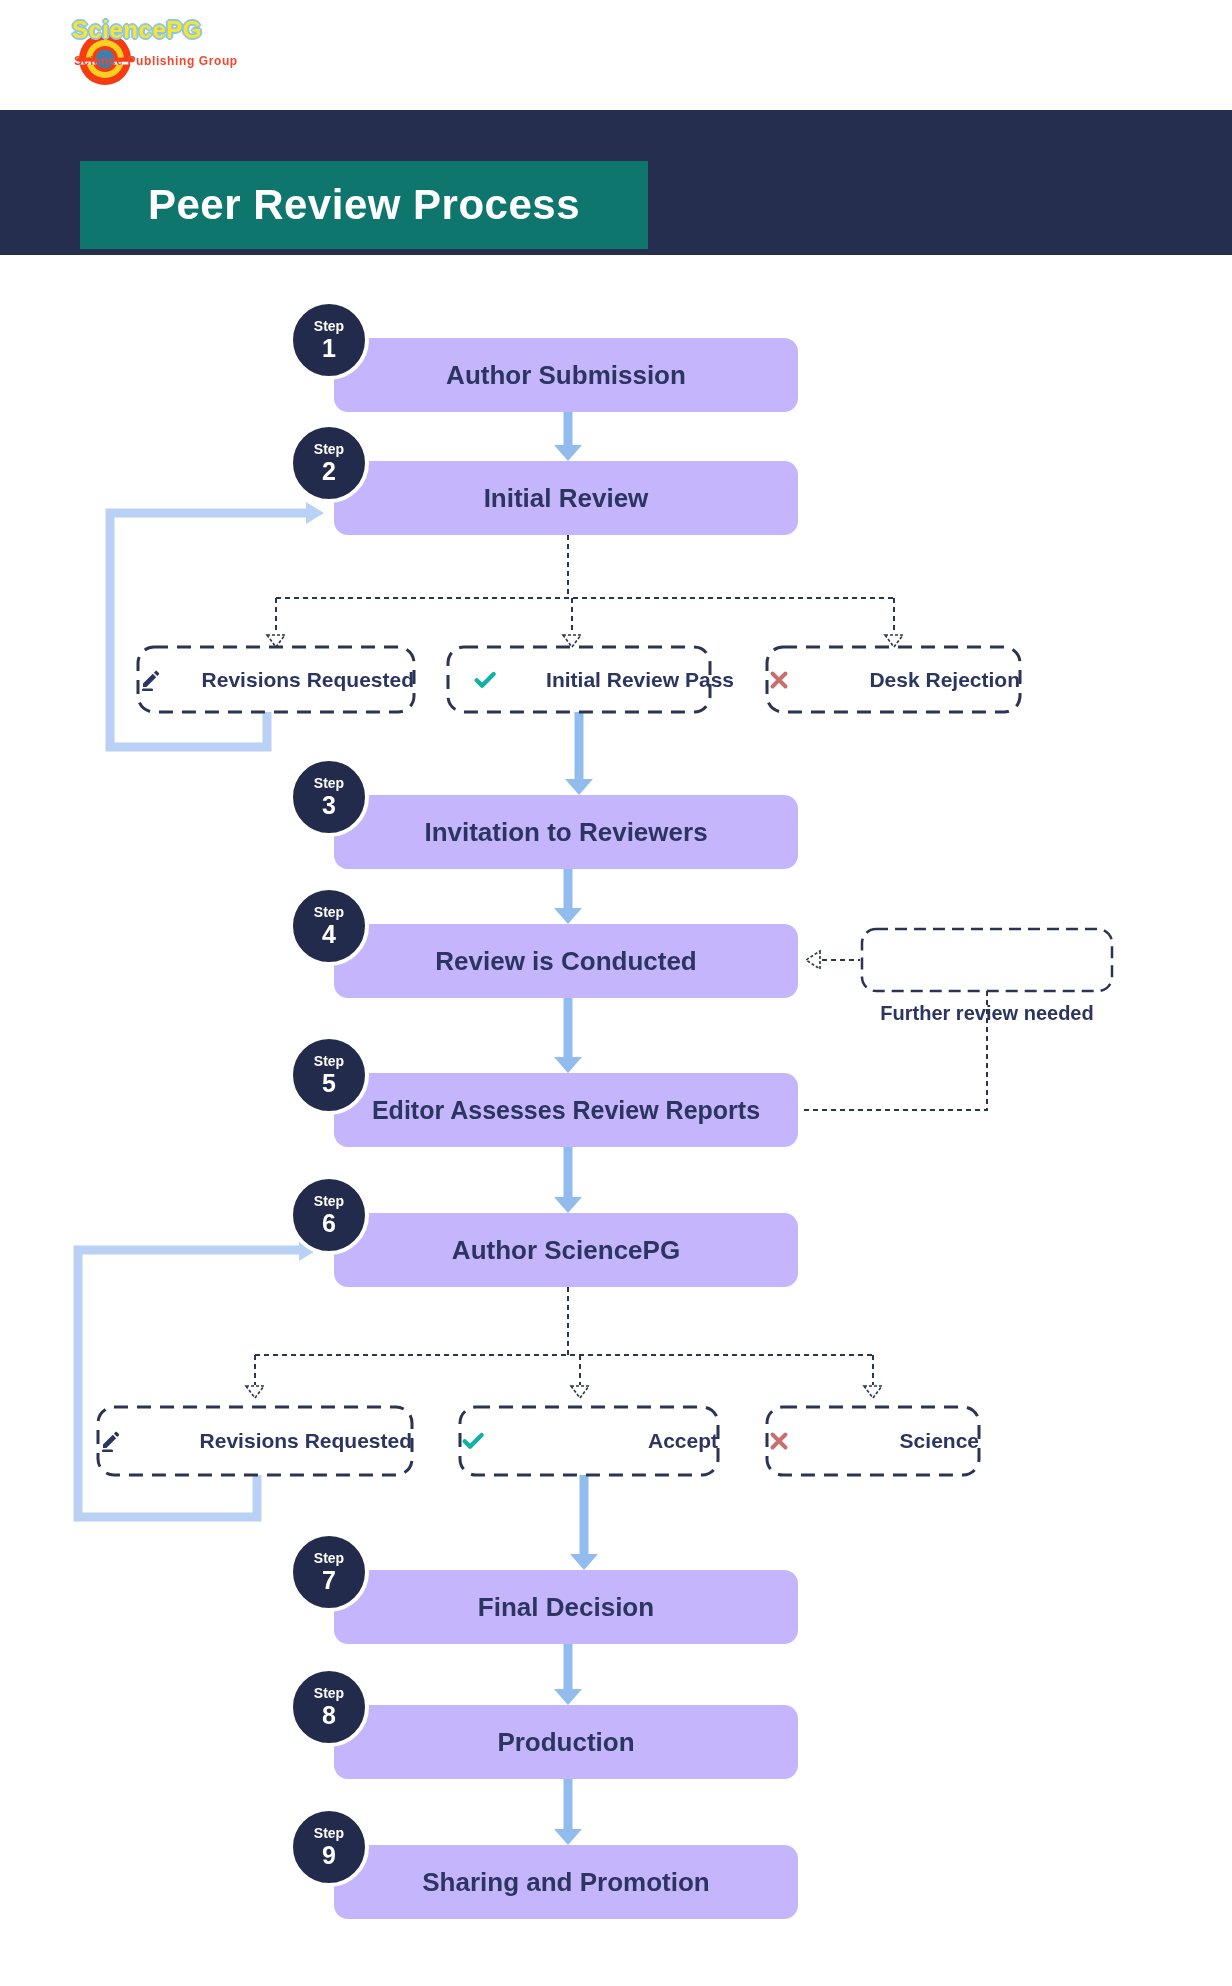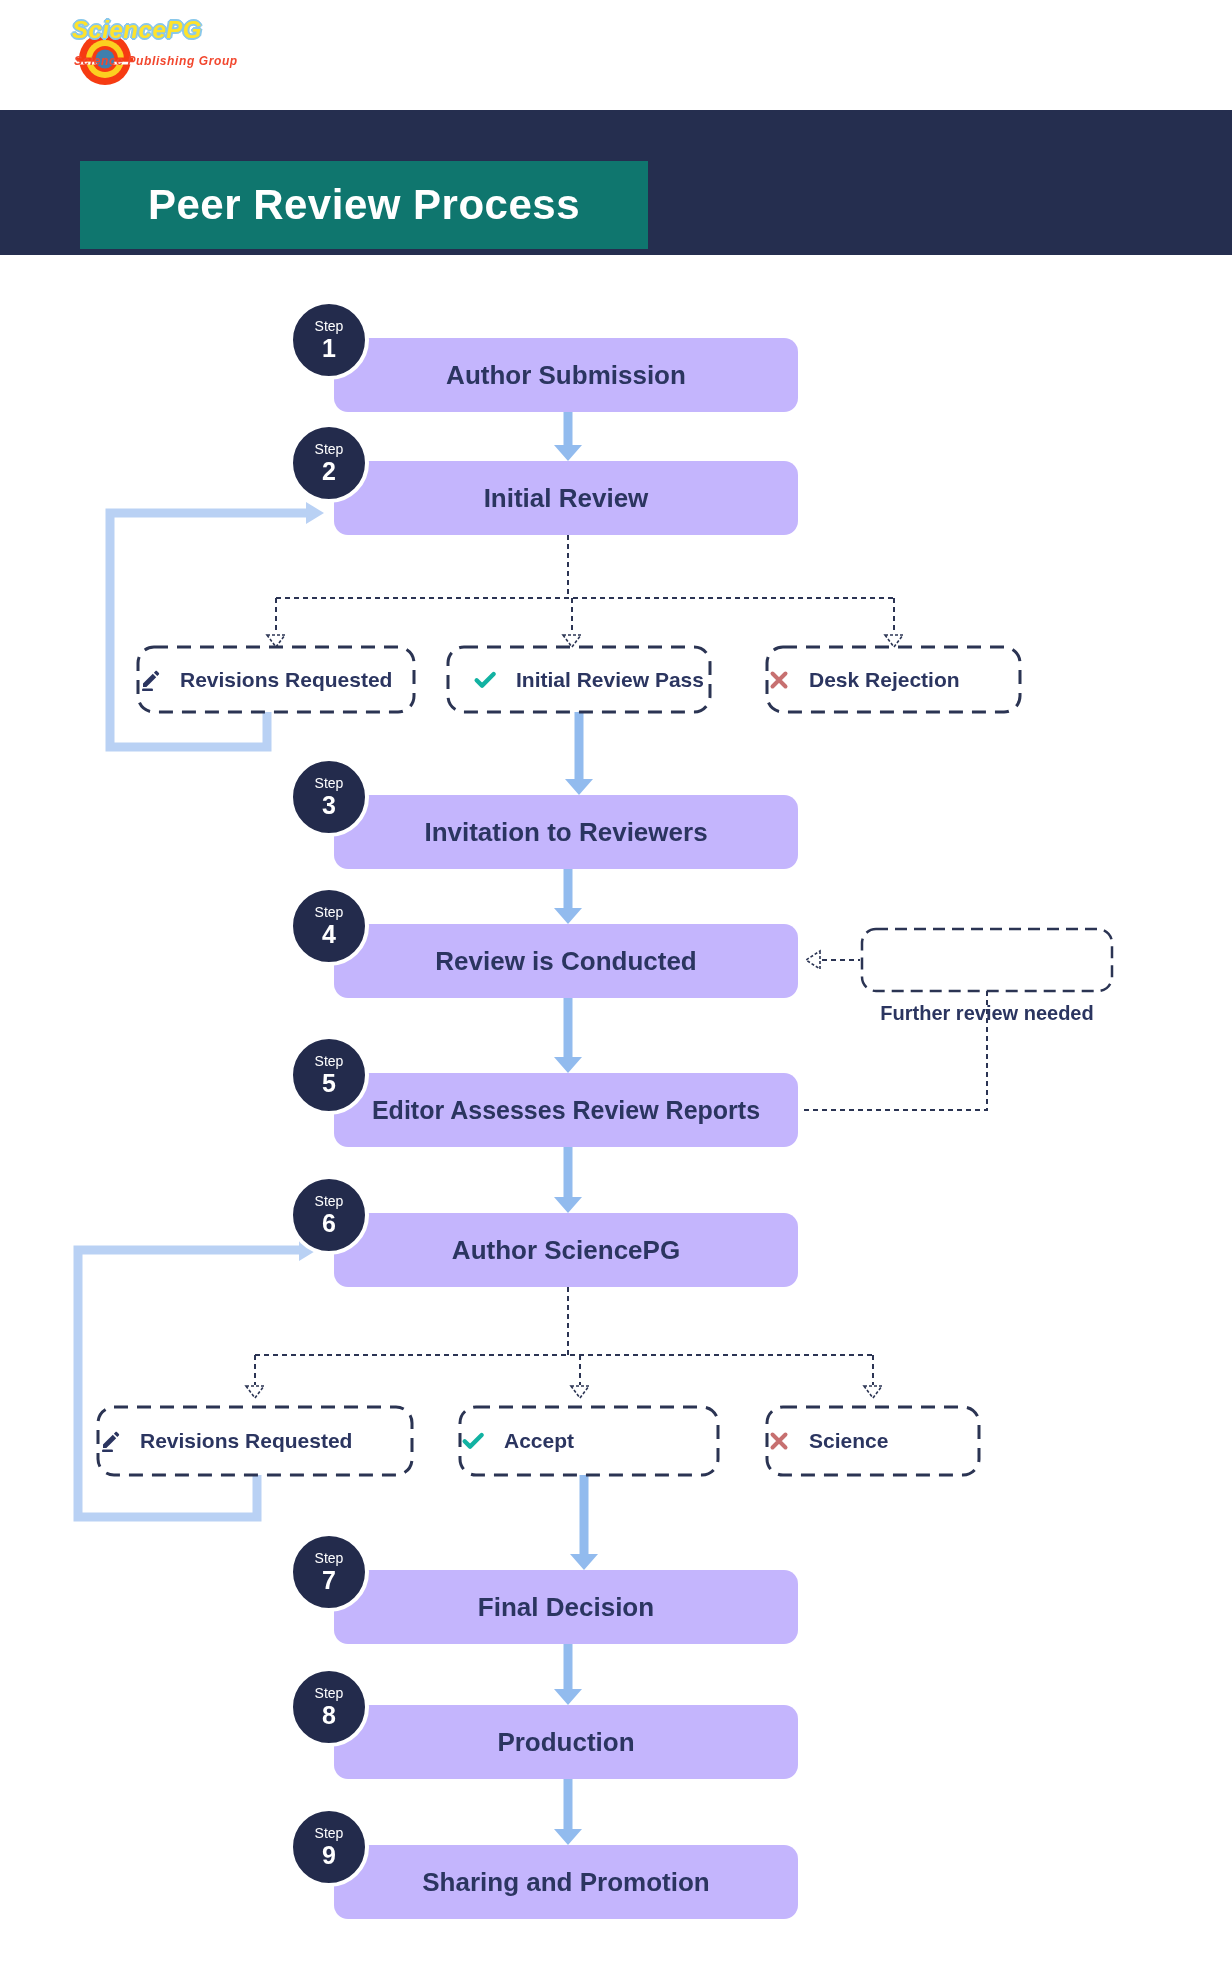--- a/index.html
+++ b/index.html
@@ -1,43 +1,43 @@
 <!DOCTYPE html>
 <html><head>
 <meta charset="utf-8">
 <style>
   html,body{margin:0;padding:0;background:#ffffff;}
   body{font-family:"Liberation Sans", sans-serif;}
   .canvas{position:relative;width:1232px;height:1986px;background:#ffffff;overflow:hidden;}
 
   
-  .topbar{position:absolute;left:0;top:0;width:1232px;height:110px;background:#ffffff;font-style:italic;}
+  .topbar{position:absolute;left:0;top:0;width:1232px;height:110px;background:#ffffff;}
   .navband{position:absolute;left:0;top:110px;width:1232px;height:145px;background:#252e4f;}
   .banner{position:absolute;left:80px;top:161px;width:568px;height:88px;background:#0f766e;
           display:flex;align-items:center;justify-content:center;}
   .banner span{color:#ffffff;font-size:42px;font-weight:bold;letter-spacing:.5px;}
 
   
   .logo{position:absolute;left:70px;top:14px;width:230px;height:86px;}
   .logo-name{position:absolute;left:72px;top:16px;font-size:24px;font-weight:bold;color:#ffe32b;
     text-shadow:-2px 0 #8ac8ea,2px 0 #8ac8ea,0 -2px #8ac8ea,0 2px #8ac8ea,-1px -1px #8ac8ea,1px 1px #8ac8ea,-1px 1px #8ac8ea,1px -1px #8ac8ea;
     letter-spacing:.5px;}
   .logo-tag{position:absolute;left:74px;top:54px;font-size:12px;font-weight:bold;color:#f2472e;letter-spacing:.6px;}
 
   
   .stepbox{position:absolute;left:334px;width:464px;height:74px;background:#c4b5fd;border-radius:14px;
            display:flex;align-items:center;justify-content:center;}
   .stepbox span{color:#2b3560;font-size:26px;font-weight:bold;}
   .stepcirc{position:absolute;left:289px;width:80px;height:80px;border-radius:50%;background:#232b4c;
             border:4px solid #ffffff;box-sizing:border-box;display:flex;flex-direction:column;
             align-items:center;justify-content:center;line-height:1;}
-  .stepcirc .w{color:#ffffff;font-size:14px;font-weight:400;margin-bottom:3px;}
+  .stepcirc .w{color:#ffffff;font-size:14px;font-weight:700;margin-bottom:3px;}
   .stepcirc .n{color:#ffffff;font-size:25px;font-weight:bold;}
 
-  .dlabel{position:absolute;display:flex;align-items:center;justify-content:flex-start;gap:18px;}
+  .dlabel{position:absolute;display:flex;align-items:center;justify-content:space-between;gap:18px;}
   .dlabel span{color:#2b3560;font-size:21px;font-weight:bold;white-space:nowrap;}
   .frn-label{position:absolute;left:862px;top:963px;width:250px;height:62px;display:flex;
              align-items:flex-end;justify-content:center;}
   .frn-label span{color:#2b3560;font-size:20px;font-weight:bold;}
 
   svg.layer{position:absolute;left:0;top:0;}
 </style>
 </head>
 <body>
 

